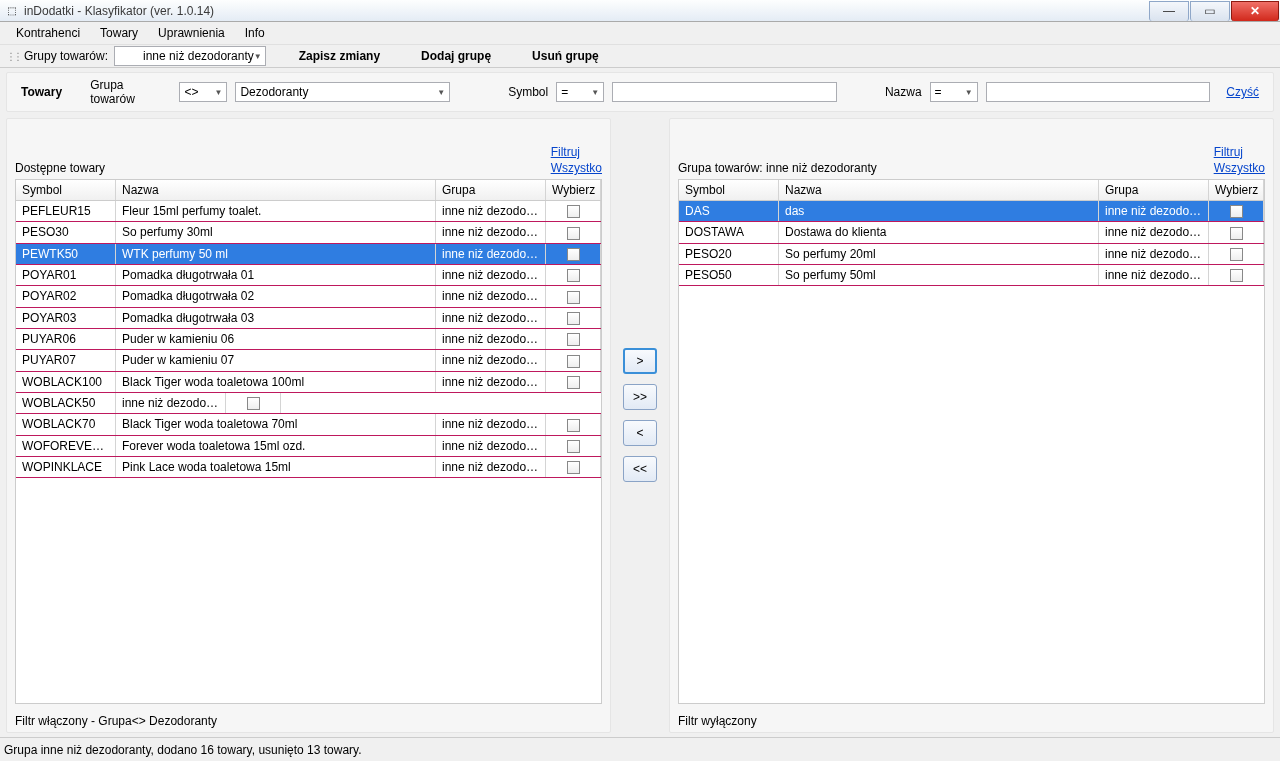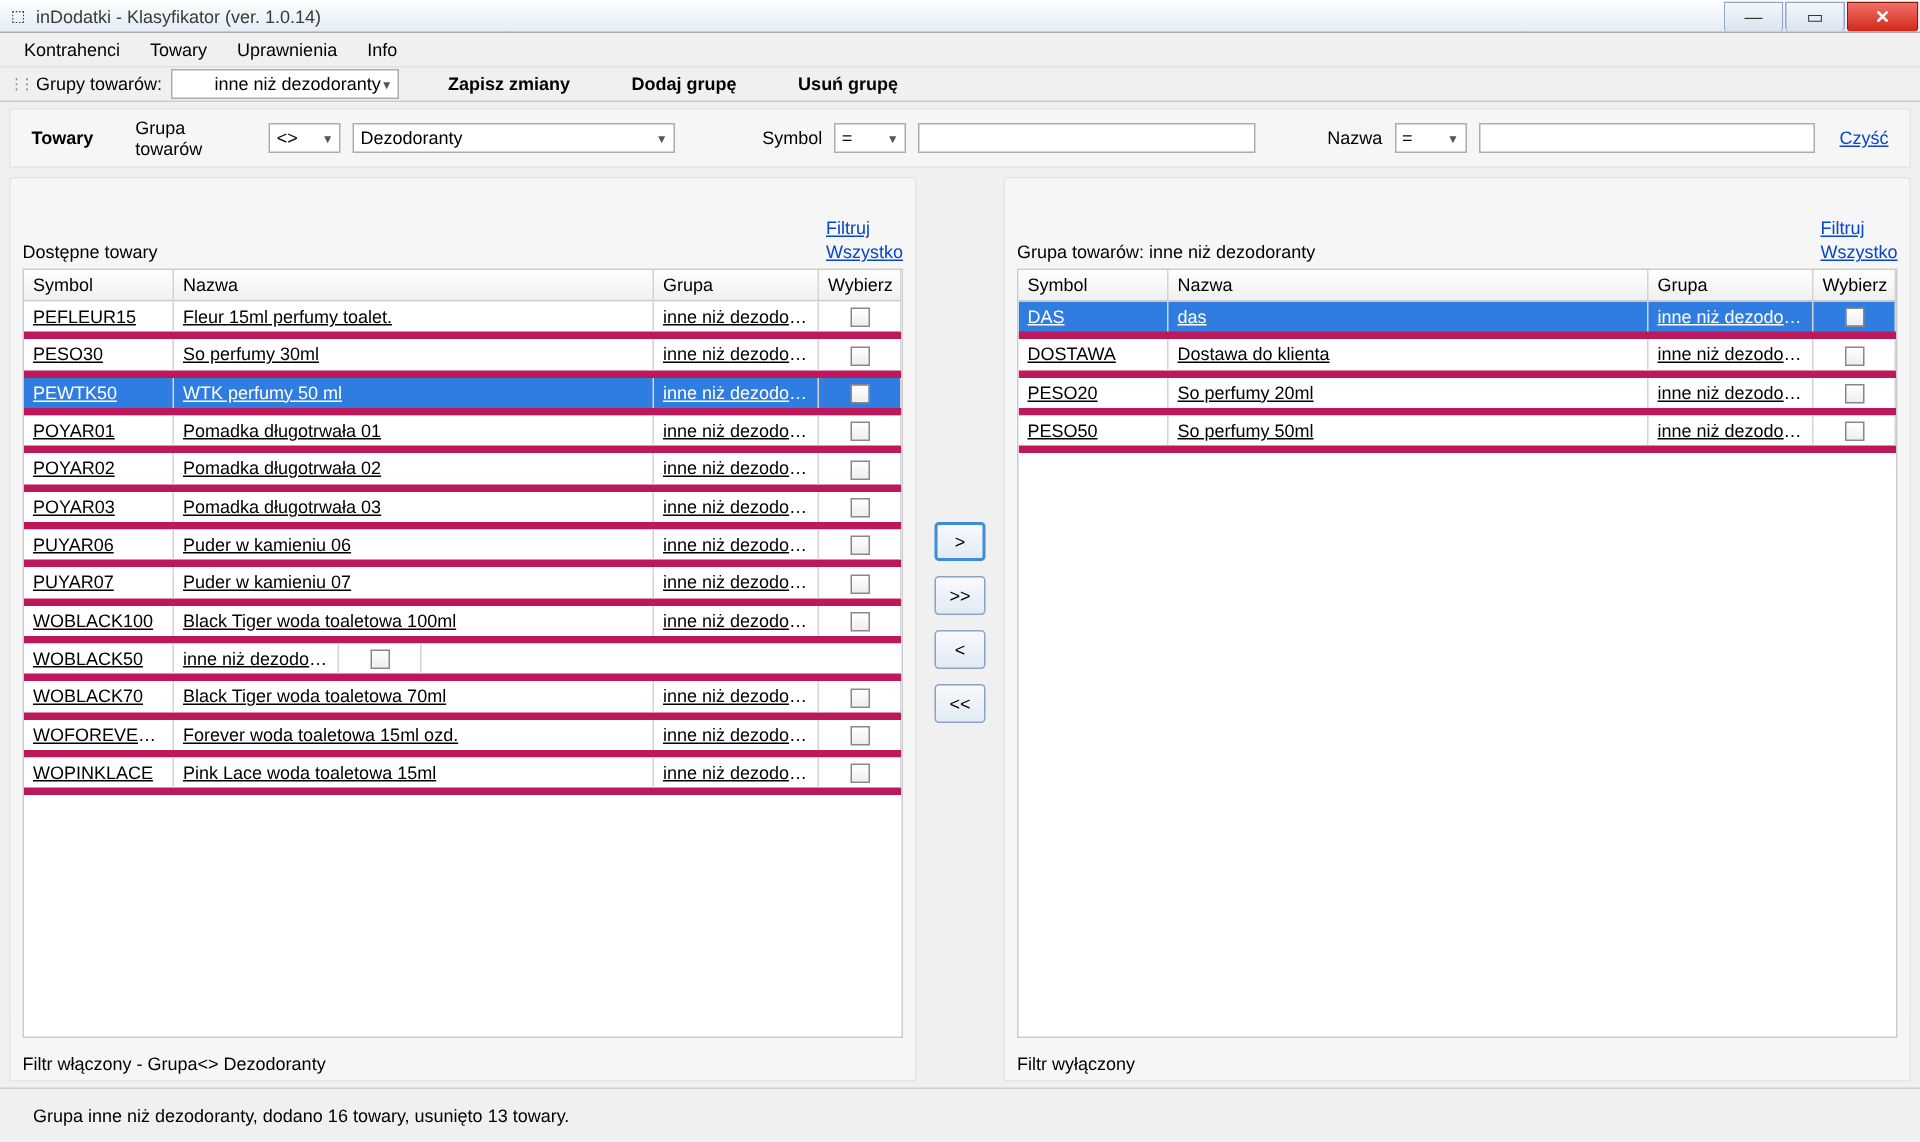--- a/index.html
+++ b/index.html
@@ -31,35 +31,35 @@
 .link{ color:#0645cc; text-decoration:underline; cursor:pointer; }
 
 .content { flex:1; display:flex; margin:4px 6px 0 6px; gap:4px; min-height:0;}
 .panel{ flex:1; border:1px solid #e5e5e5; background:#f6f6f6; display:flex; flex-direction:column; padding:6px 8px 4px 8px; border-radius:2px; min-width:0;}
 .panelheader{ display:flex; justify-content:space-between; align-items:flex-end; margin-bottom:4px;margin-top:20px;}
 .panelheader .right{display:flex; gap:2px;flex-direction:column;}
 .grid{ flex:1; background:#fff; border:1px solid #ccc; overflow:hidden; display:flex; flex-direction:column;}
 .ghead{ display:flex; background: linear-gradient(#fff,#f0f0f0); border-bottom:1px solid #ccc;}
 .ghead .cell{ padding:3px 6px; border-right:1px solid #d4d4d4; font-weight:normal;}
 .gbody{ overflow:auto;}
-.row{ display:flex; border-bottom:5px solid #be185d; background:#fff;text-decoration:underline;}
+.row{ display:flex; border-bottom:1px solid #be185d; background:#fff;}
 .row .cell{ padding:3px 6px; border-right:1px solid #d4d4d4; white-space:nowrap; overflow:hidden; text-overflow:ellipsis;}
 .row.sel{ background:#2f7de1; color:#fff;}
 .col-sym{ width:100px;}
 .col-name{ flex:1;}
 .col-grp{ width:110px;}
 .col-chk{ width:55px; text-align:center;}
 .chk{ display:inline-block; width:13px; height:13px; border:1px solid #888; background:linear-gradient(#fff,#eee); vertical-align:middle;}
 .panelfooter{ margin-top:8px; padding-top:2px;}
 
 .movecol{ width:50px; display:flex; flex-direction:column; align-items:center; justify-content:flex-start; padding-top:230px; gap:10px;}
 .movebtn{ width:34px; height:26px; border:1px solid #8aa3c6; border-radius:3px; background:linear-gradient(#f8fafd,#e2eaf5); display:flex; align-items:center; justify-content:center; font-size:12px; cursor:default;}
 .movebtn.focus{ border:2px solid #3a8fd8;}
 
-.statusbar{ height:36px; background:#f0f0f0; border-top:1px solid #ccc; display:flex; align-items:center; padding:0 22px; margin-top:4px;}
+.statusbar{ height:24px; background:#f0f0f0; border-top:1px solid #ccc; display:flex; align-items:center; padding:0 4px; margin-top:4px;}
 </style>
 </head>
 <body>
 
 <div class="titlebar">
   <span class="icon">⬚</span>
   <span class="title">inDodatki - Klasyfikator (ver. 1.0.14)</span>
   <div class="winbtns">
     <div class="winbtn">
         <span>—</span>

